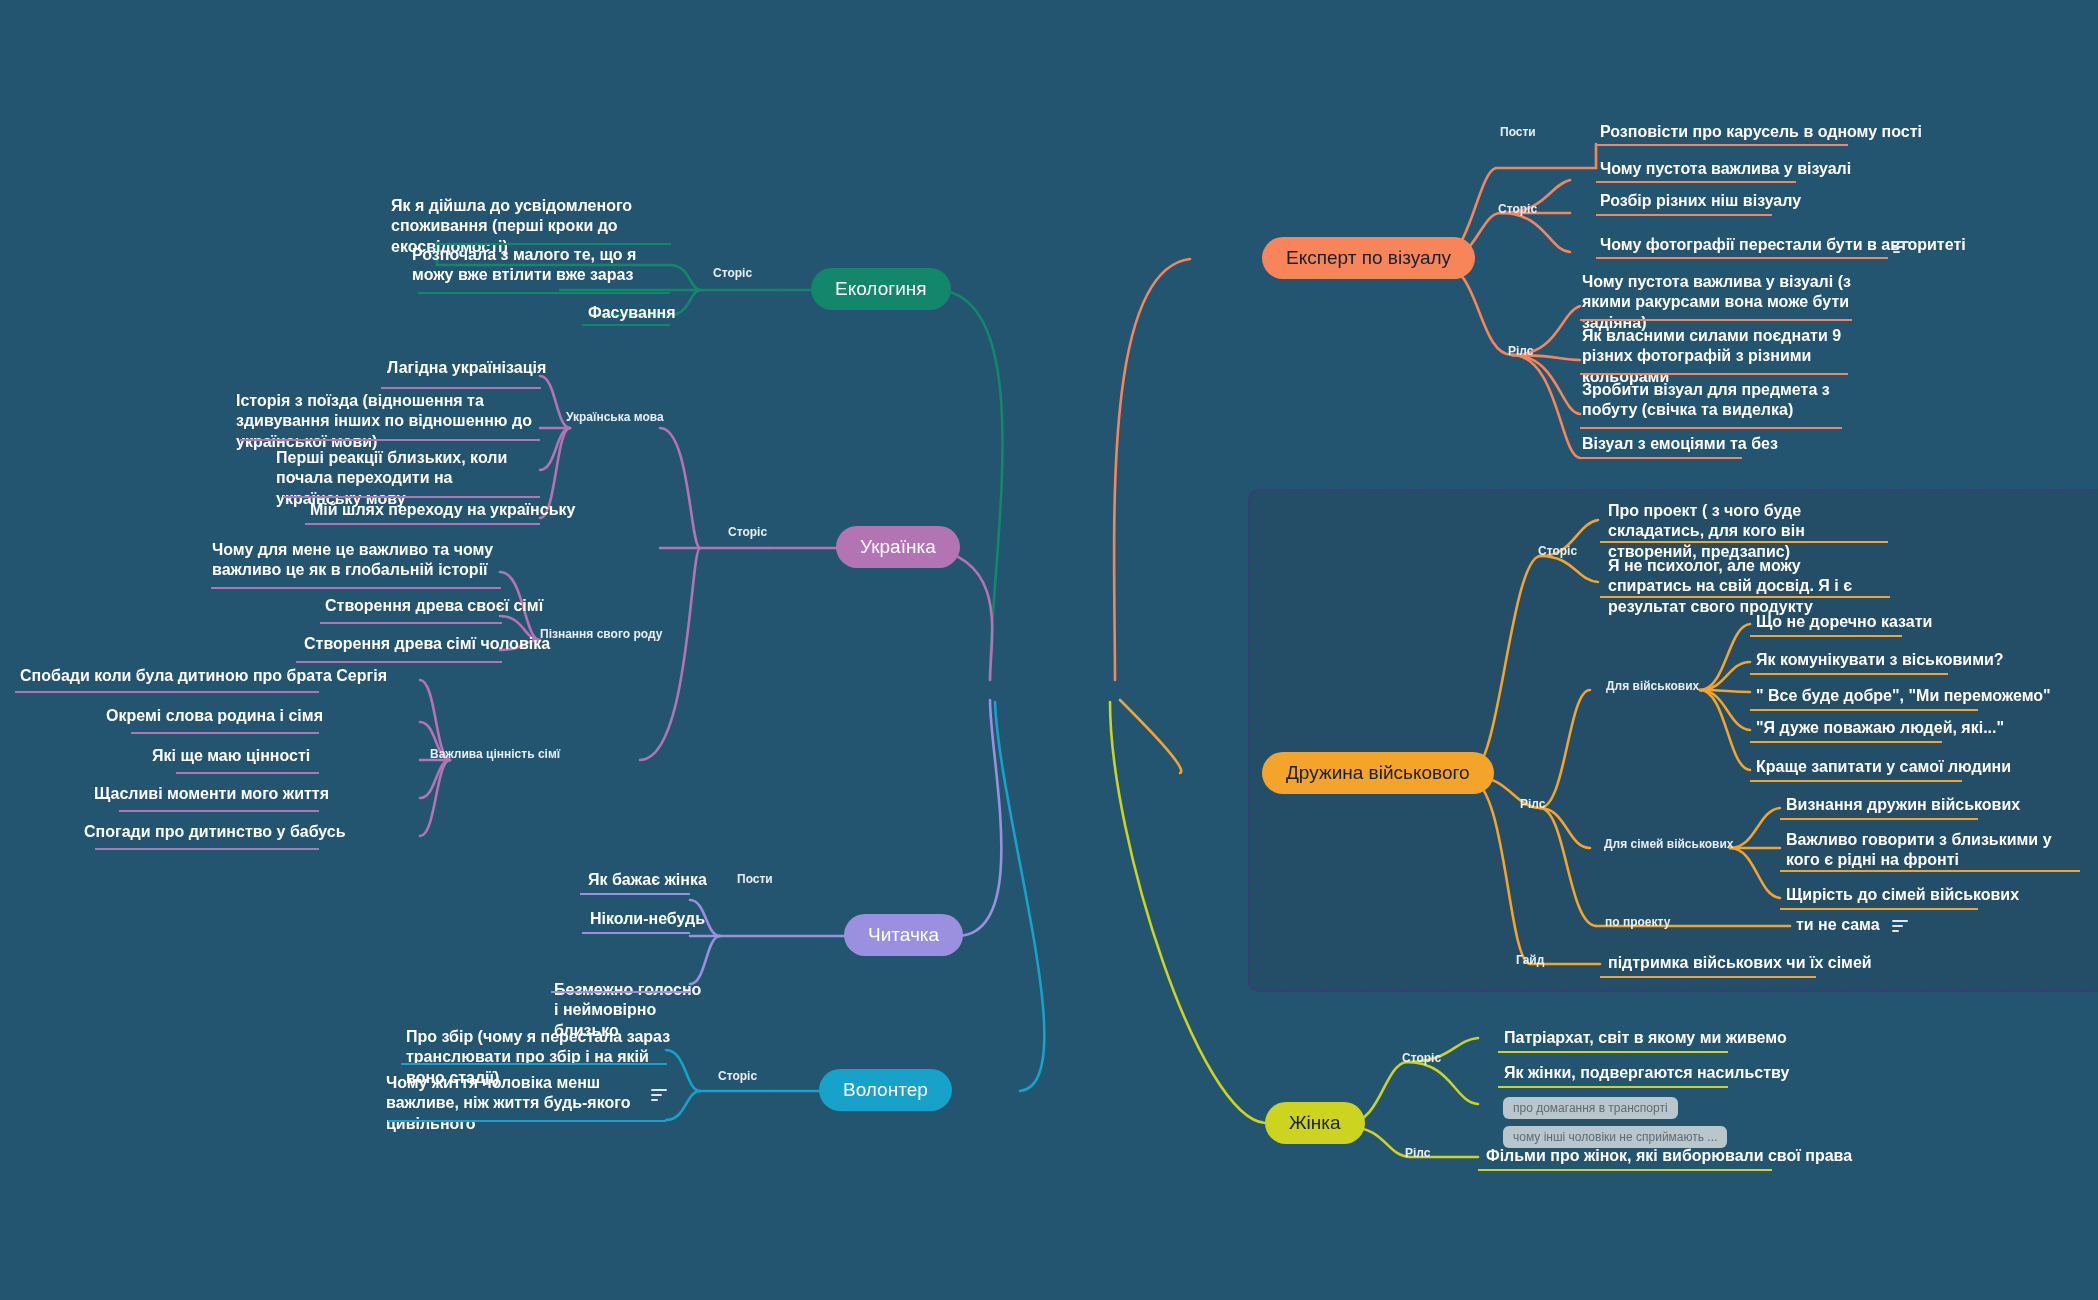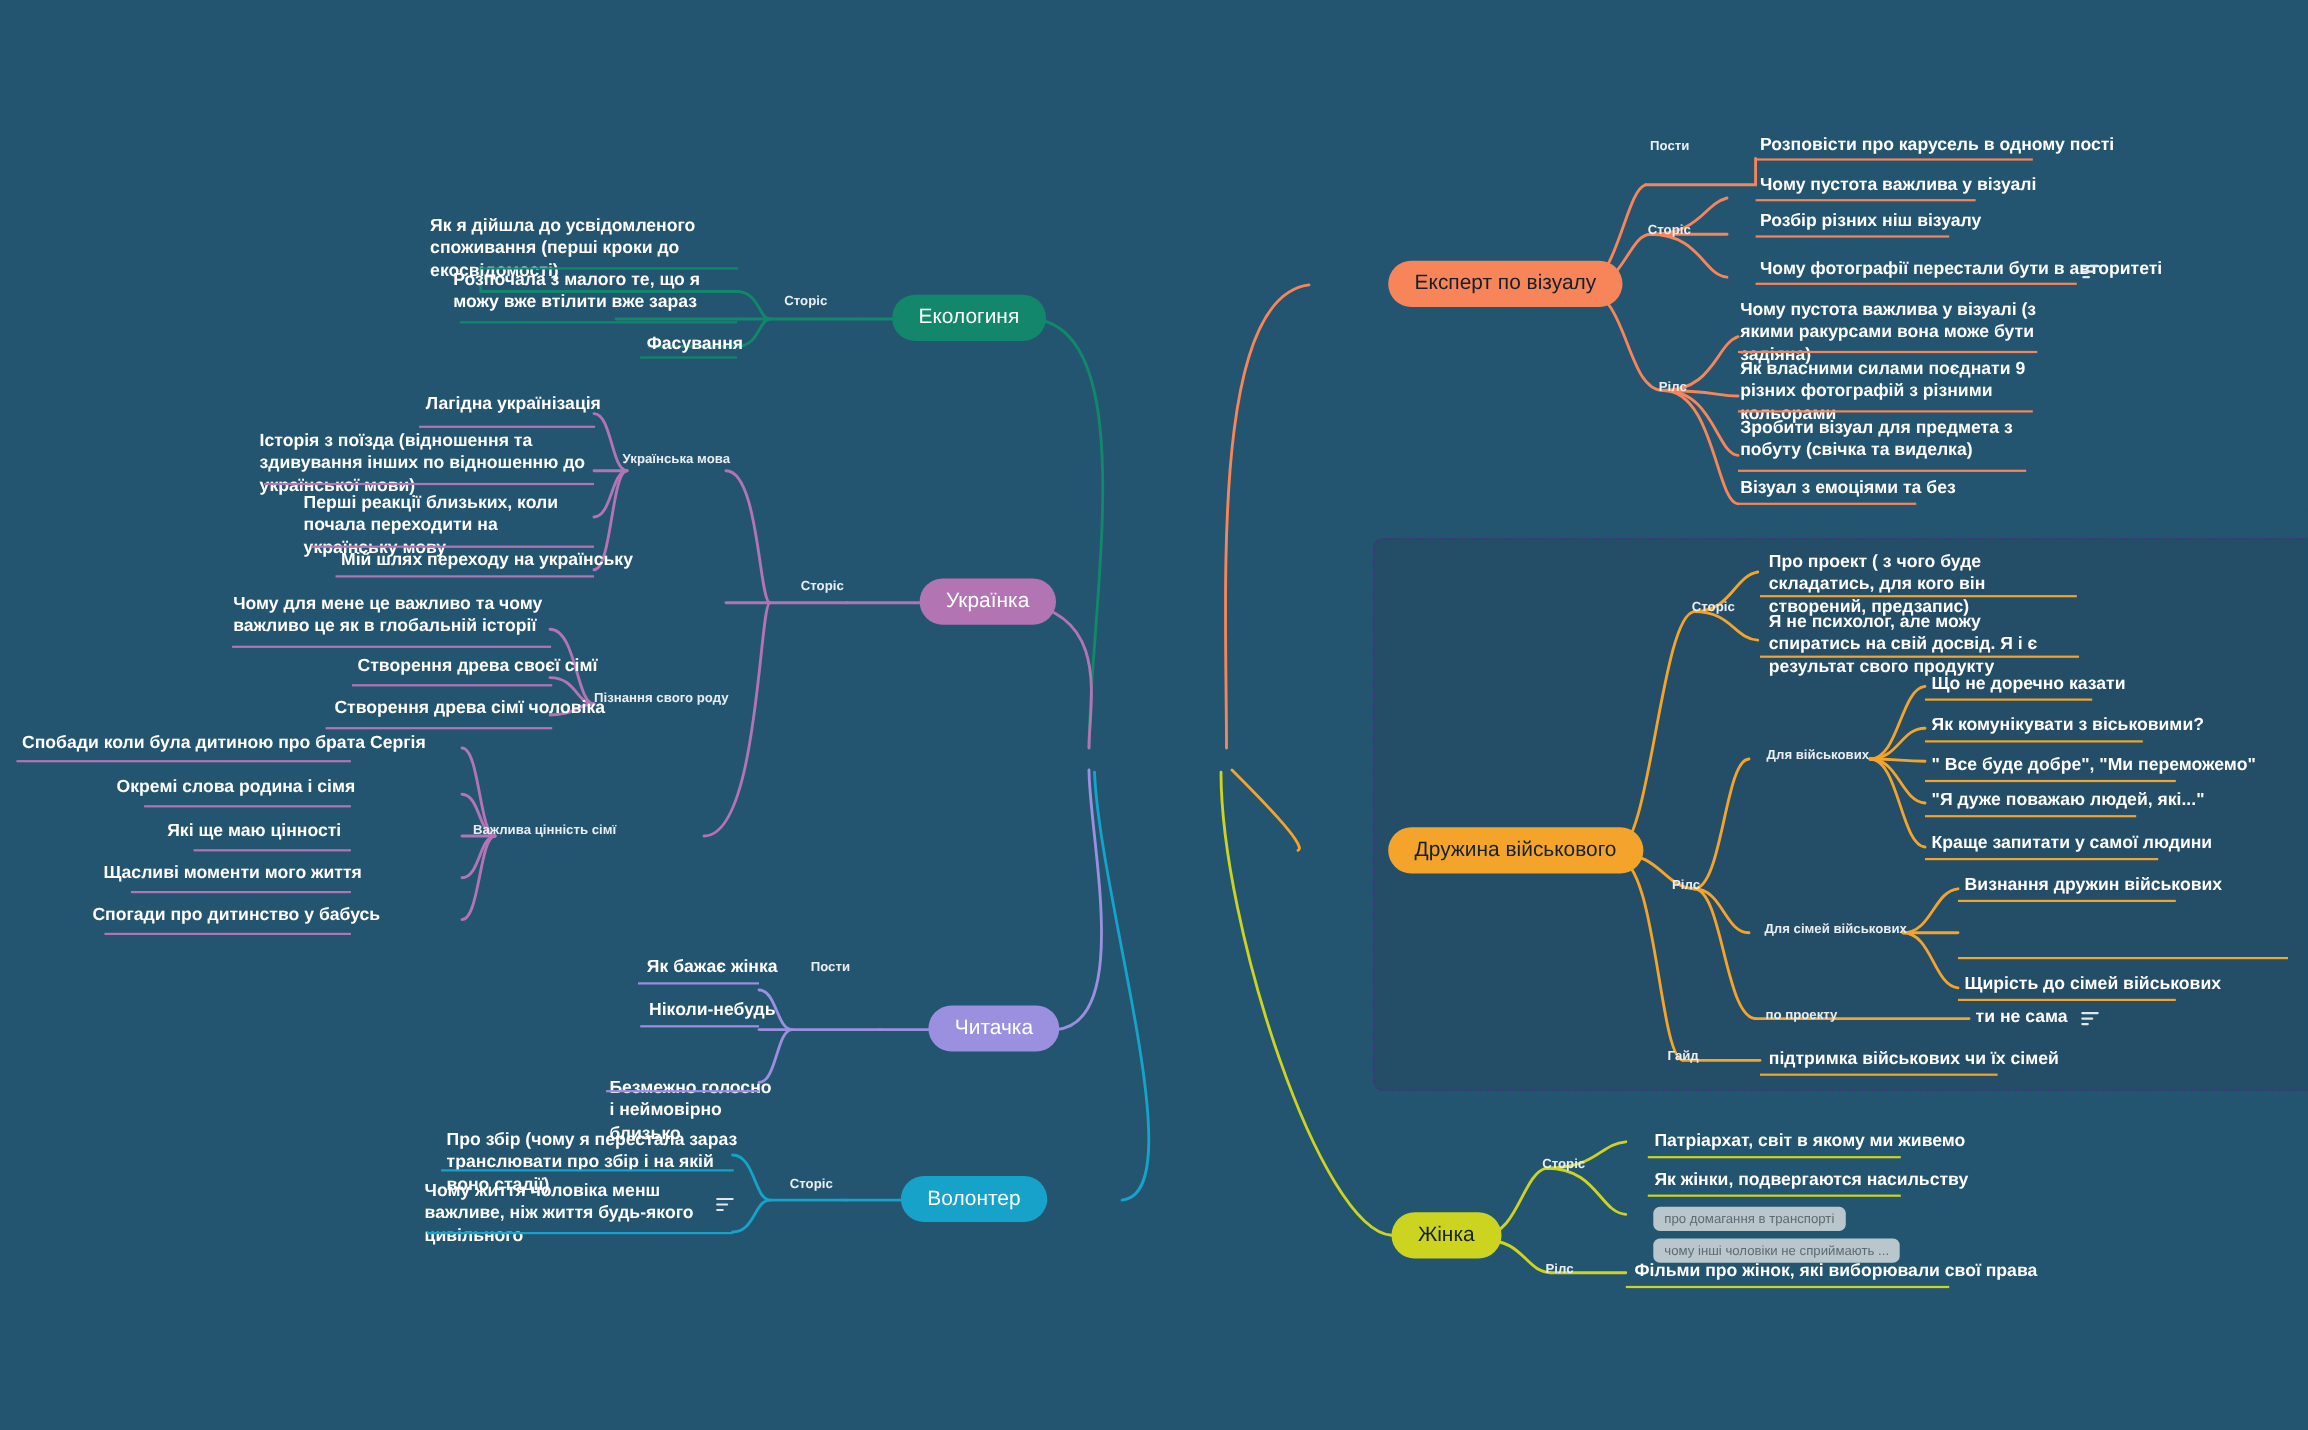--- a/index.html
+++ b/index.html
@@ -322,20 +322,21 @@
 
   <div class="node leaf" style="left:1756px;top:718px;">"Я дуже поважаю людей, які..."</div>
   <div class="underline" style="left:1750px;top:741px;width:192px;background:#f4a42a;"></div>
 
   <div class="node leaf" style="left:1756px;top:757px;">Краще запитати у самої людини</div>
   <div class="underline" style="left:1750px;top:780px;width:212px;background:#f4a42a;"></div>
 
   <div class="node leaf" style="left:1786px;top:795px;">Визнання дружин військових</div>
   <div class="underline" style="left:1780px;top:818px;width:198px;background:#f4a42a;"></div>
 
+  <div class="node leaf" style="left:1786px;top:830px;width:294px;">Важливо говорити з близькими у кого є рідні на фронті</div>
   <div class="underline" style="left:1780px;top:870px;width:300px;background:#f4a42a;"></div>
 
   <div class="node leaf" style="left:1786px;top:885px;">Щирість до сімей військових</div>
   <div class="underline" style="left:1780px;top:908px;width:198px;background:#f4a42a;"></div>
 
   <div class="node leaf" style="left:1796px;top:915px;">ти не сама</div>
   <div class="noteicon" style="left:1892px;top:920px;">
     <i></i>
       <i></i>
       <i></i>

